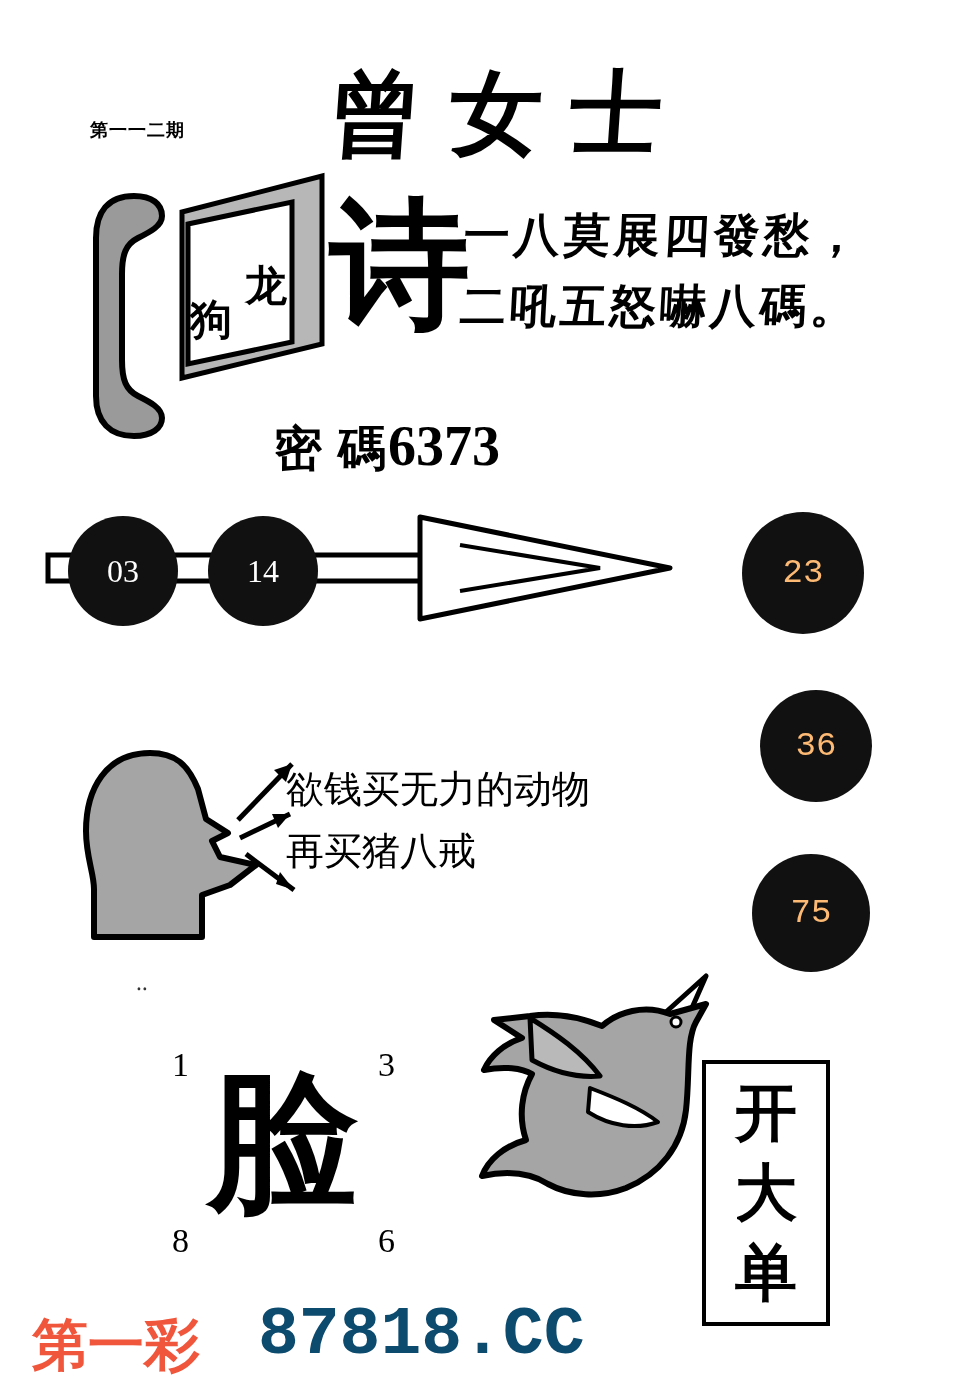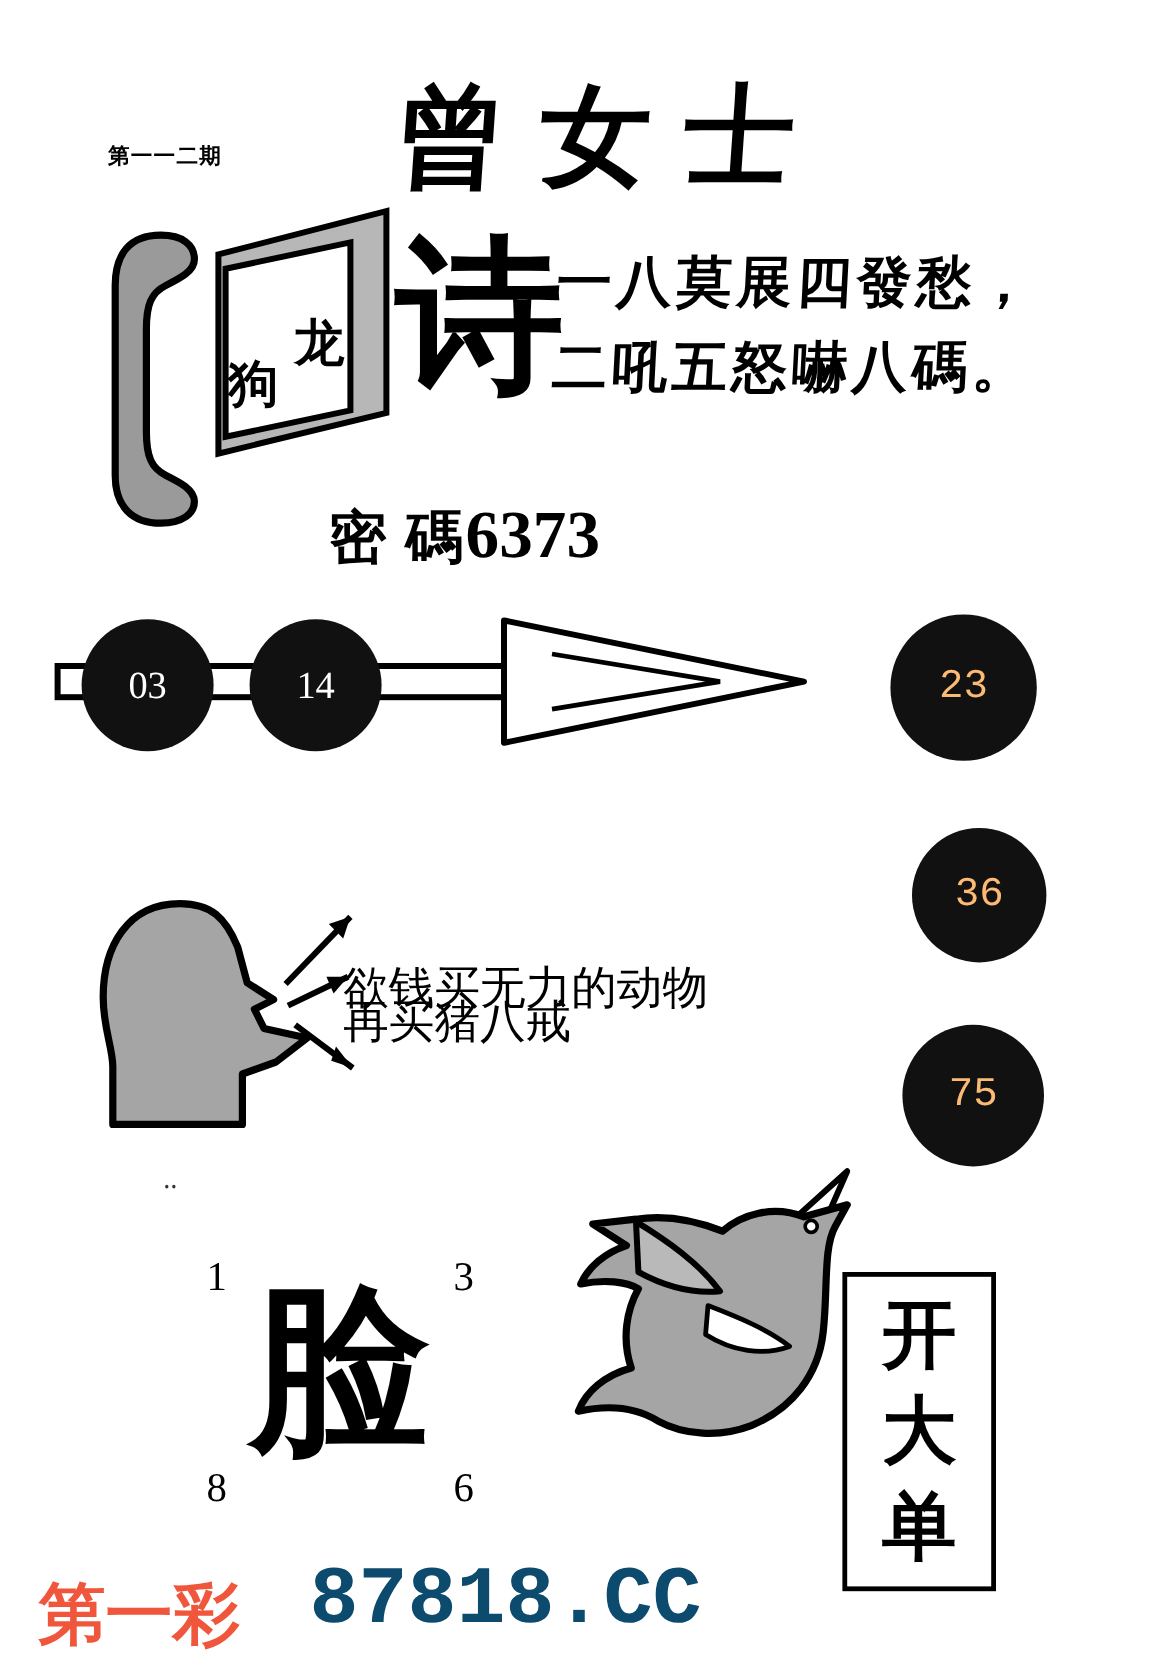--- a/index.html
+++ b/index.html
@@ -151,21 +151,21 @@
   .head-shape {
     position: absolute;
     left: 80px;
     top: 745px;
     width: 190px;
     height: 200px;
   }
   .speech-1 {
     position: absolute;
     left: 286px;
-    top: 798px;
+    top: 764px;
     font-size: 38px;
     font-family: Liberation Serif, serif;
     white-space: nowrap;
   }
   .speech-2 {
     position: absolute;
     left: 286px;
     top: 826px;
     font-size: 38px;
     font-family: "Liberation Serif", serif;

